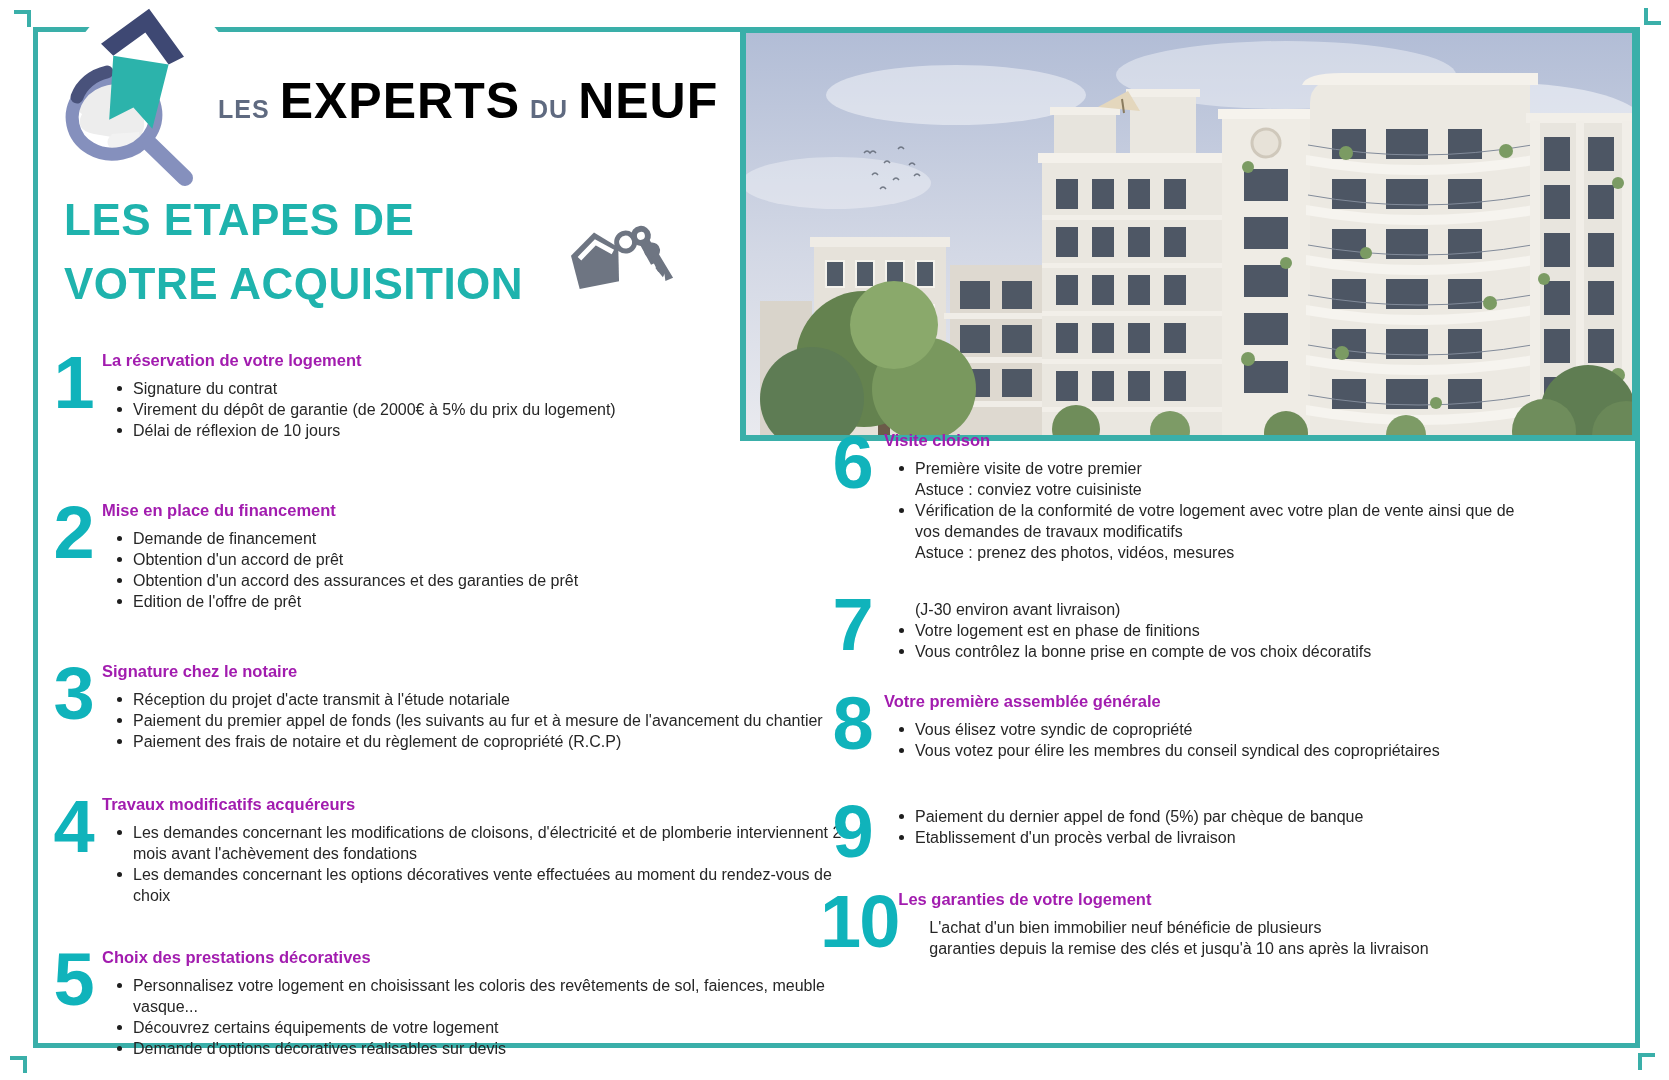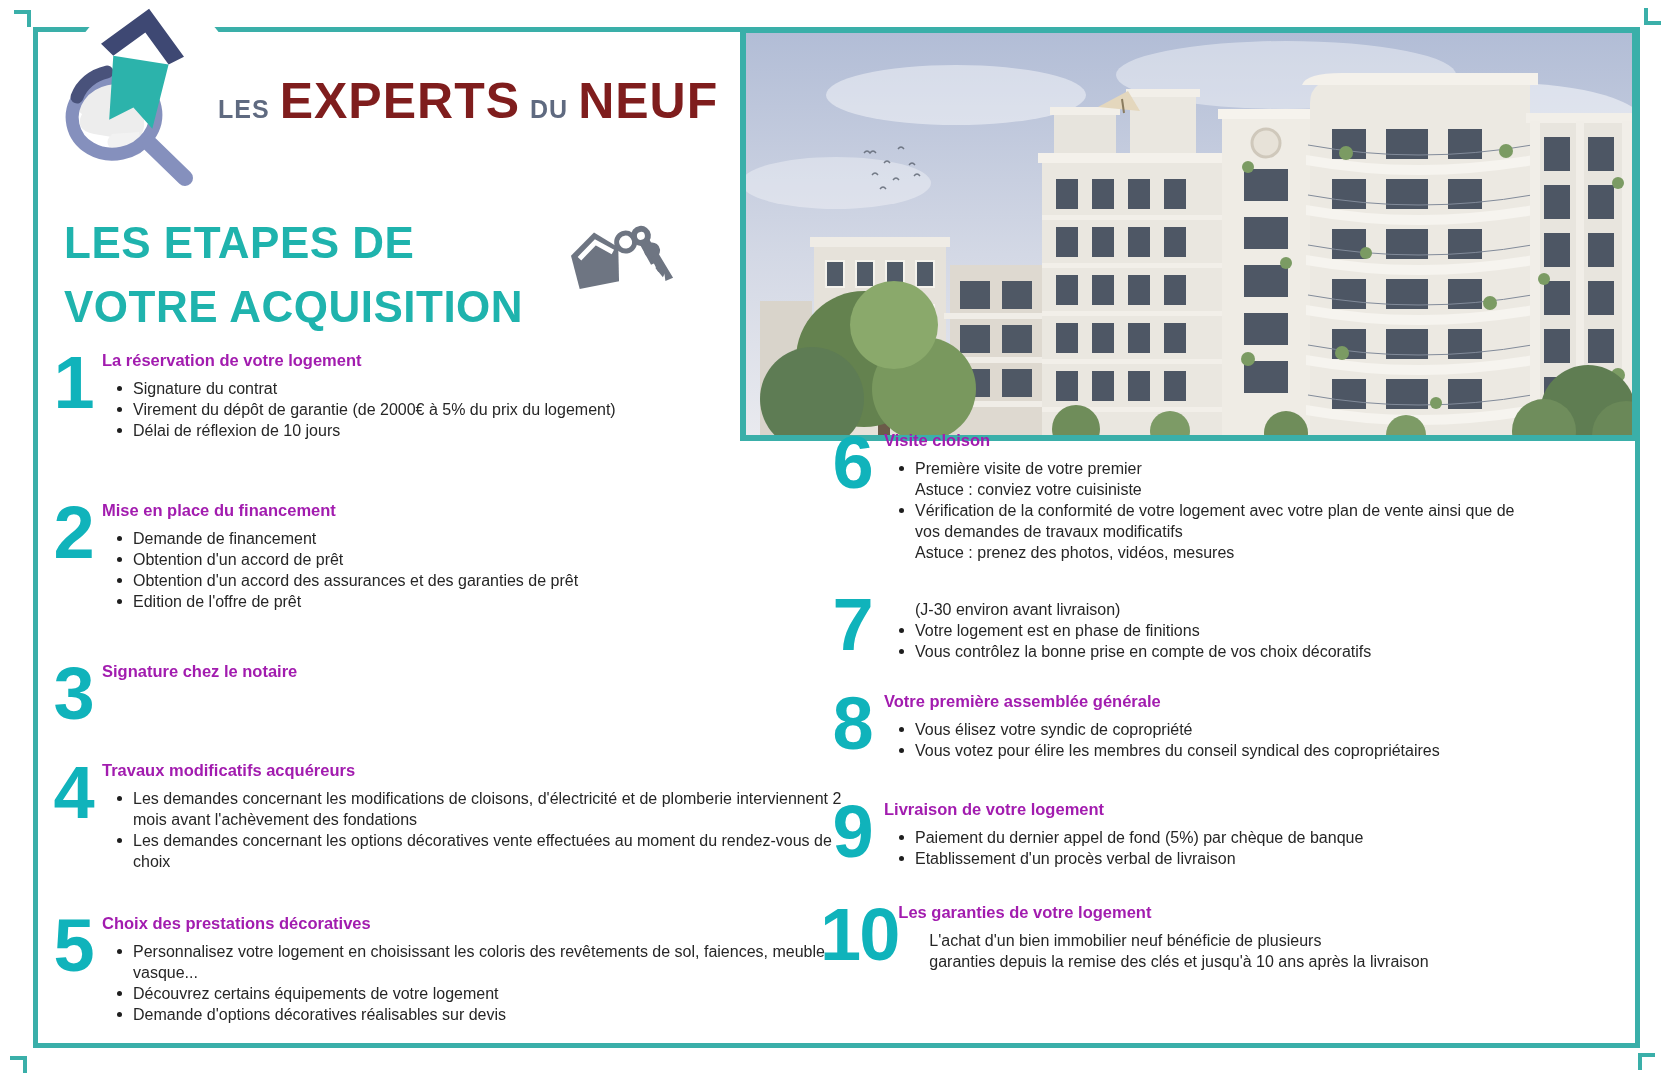--- a/index.html
+++ b/index.html
@@ -22,24 +22,24 @@
   .mark.bl{left:10px;bottom:7px;border-top-width:4px;border-right-width:4px;}
   .mark.br{right:14px;bottom:10px;border-top-width:4px;border-left-width:4px;}
 
   
   .frame{position:absolute;left:33px;top:27px;width:1607px;height:1021px;border:5px solid var(--teal);}
 
   
   .logo-art{position:absolute;left:52px;top:2px;width:172px;height:194px;}
   .logo-text{position:absolute;left:218px;top:72px;display:flex;align-items:baseline;gap:10px;white-space:nowrap;}
   .logo-text .sm{font-size:25px;font-weight:700;color:var(--logo-gray);letter-spacing:1px;}
-  .logo-text .lg{font-size:50px;font-weight:700;color:#7f1d1d;letter-spacing:1px;}
-
-  
-  .page-title{position:absolute;left:64px;top:211px;width:560px;}
+  .logo-text .lg{font-size:50px;font-weight:700;color:#000000;letter-spacing:1px;}
+
+  
+  .page-title{position:absolute;left:64px;top:188px;width:560px;}
   .page-title div{font-size:44px;font-weight:800;color:var(--title-teal);line-height:64px;letter-spacing:.5px;}
 
   .keys-art{position:absolute;left:558px;top:218px;width:118px;height:84px;}
 
   
   .photo{position:absolute;left:740px;top:27px;width:898px;height:414px;border:6px solid var(--teal);background:#cfd6e4;}
   .photo svg{display:block;width:100%;height:100%;}
 
   
   .col{position:absolute;display:flex;flex-direction:column;}
@@ -371,20 +371,25 @@
             <li class="bullet">Obtention d'un accord des assurances et des garanties de prêt</li>
             <li class="bullet">Edition de l'offre de prêt</li>
           </ul>
       </div>
     </div>
 
     <div class="step">
       <div class="step-number">3</div>
       <div class="step-body">
         <div class="step-title">Signature chez le notaire</div>
+        <ul class="step-items">
+            <li class="bullet">Réception du projet d'acte transmit à l'étude notariale</li>
+            <li class="bullet">Paiement du premier appel de fonds (les suivants au fur et à mesure de l'avancement du chantier</li>
+            <li class="bullet">Paiement des frais de notaire et du règlement de copropriété (R.C.P)</li>
+          </ul>
       </div>
     </div>
 
     <div class="step">
       <div class="step-number">4</div>
       <div class="step-body">
         <div class="step-title">Travaux modificatifs acquéreurs</div>
         <ul class="step-items">
             <li class="bullet">Les demandes concernant les modifications de cloisons, d'électricité et de plomberie interviennent 2 mois avant l'achèvement des fondations</li>
             <li class="bullet">Les demandes concernant les options décoratives vente effectuées au moment du rendez-vous de choix</li>
@@ -436,21 +441,20 @@
         <ul class="step-items">
             <li class="bullet">Vous élisez votre syndic de copropriété</li>
             <li class="bullet">Vous votez pour élire les membres du conseil syndical des copropriétaires</li>
           </ul>
       </div>
     </div>
 
     <div class="step">
       <div class="step-number">9</div>
       <div class="step-body">
-        <div class="step-title">Livraison de votre logement</div>
         <ul class="step-items">
             <li class="bullet">Paiement du dernier appel de fond (5%) par chèque de banque</li>
             <li class="bullet">Etablissement d'un procès verbal de livraison</li>
           </ul>
       </div>
     </div>
 
     <div class="step">
       <div class="step-number">10</div>
       <div class="step-body">

